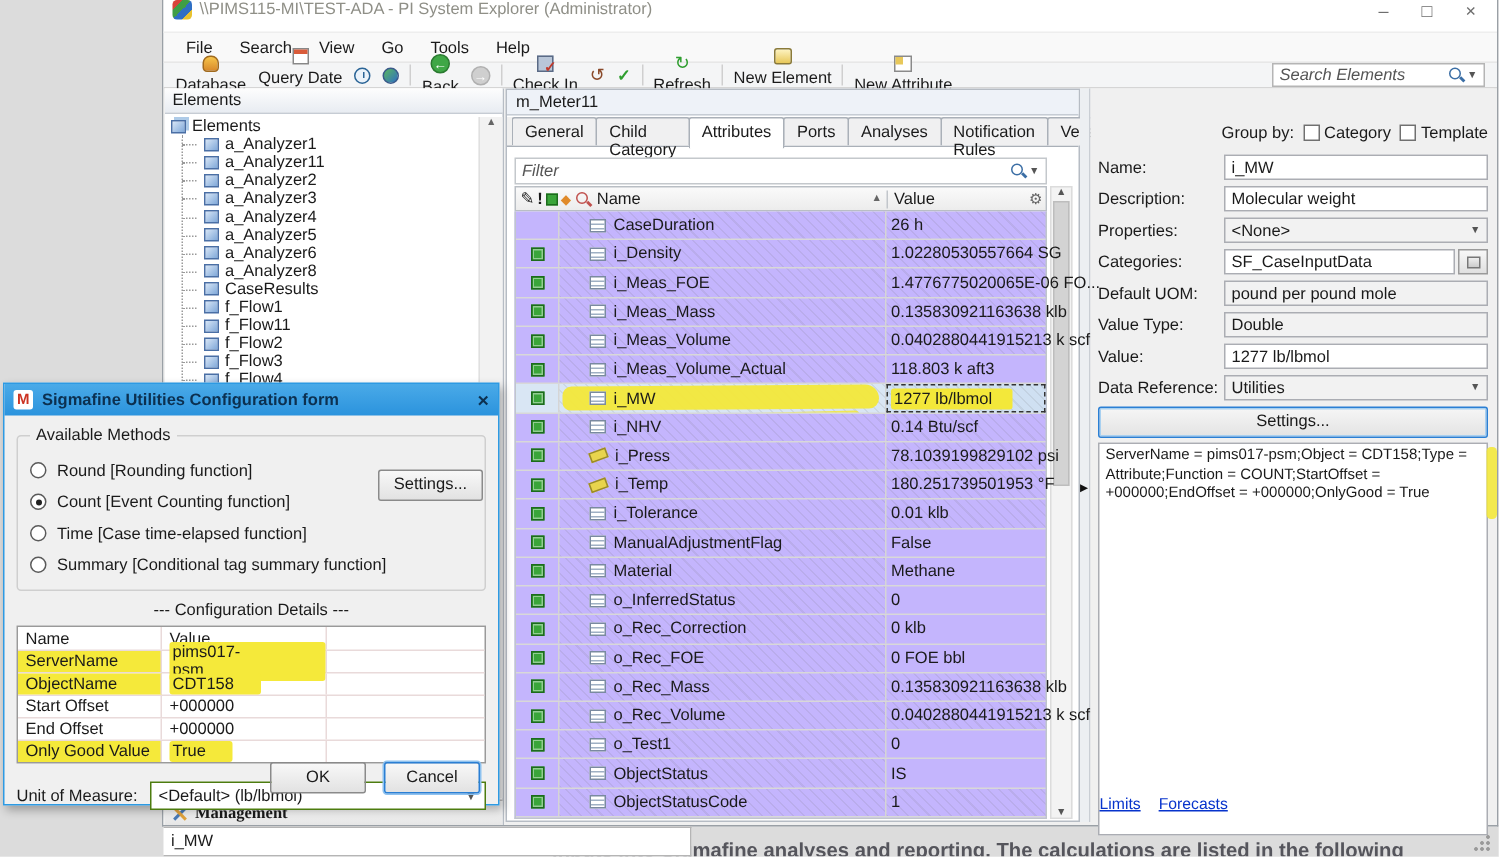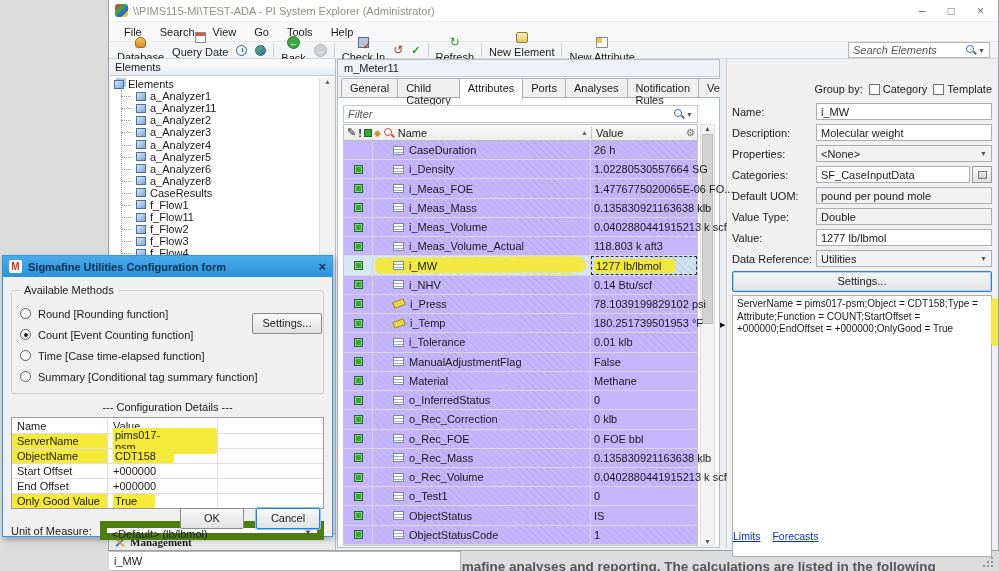--- a/index.html
+++ b/index.html
@@ -3,21 +3,21 @@
 <meta charset="utf-8">
 <style>
   * { margin:0; padding:0; box-sizing:border-box; }
   html,body { width:999px; height:571px; }
   body { position:relative; font-family:"Liberation Sans",sans-serif; font-size:11px;
          color:#1a1a1a; background:#dcdcdc; overflow:hidden; }
 
   
   .app { position:absolute; left:108px; top:0; width:891px; height:551px;
          background:#f0f0f0; border:1px solid #9aa0a6; border-top:none; }
-  .titlebar { height:22px; background:#fff; display:flex; align-items:center; padding:0 6px; border-bottom:1px solid #eee;}
+  .titlebar { height:22px; background:#fff; display:flex; padding:0 6px; border-bottom:1px solid #eee;}
   .app-icon { width:13px; height:13px; border-radius:3px; margin-right:5px;
       background:linear-gradient(135deg,#d8433a 0 25%,#3f9e46 25% 50%,#2f6fc4 50% 75%,#e8c22f 75%); }
   .title-text { color:#8f8f87; font-size:11px; }
   .win-controls { margin-left:auto; display:flex; gap:22px; padding-right:8px; color:#6e6e6e; font-size:12px;}
   .win-controls span { cursor:default; }
 
   .menubar { height:19px; background:#f9f9f9; display:flex; align-items:center; padding-left:6px; }
   .menu-item { padding:2px 9px; color:#1a1a1a; }
 
   .toolbar { height:18px; background:#f4f5f6; border-top:1px solid #e7e7e7; border-bottom:1px solid #d5d5d5;
@@ -180,21 +180,21 @@
   .cfg-table { margin:4px 8px 0; background:#fff; border:1px solid #9a9a9a; }
   .cfg-row { display:flex; height:15px; align-items:center; }
   .cfg-row .c1 { width:96px; padding-left:5px; border-right:1px solid #e9dada; height:100%; display:flex; align-items:center;}
   .cfg-row .c2 { width:110px; padding-left:5px; border-right:1px solid #e9dada; height:100%; display:flex; align-items:center;}
   .cfg-row .c3 { flex:1; height:100%;}
   .cfg-row + .cfg-row { border-top:1px solid #e9dada; }
   .cfg-row.hl .c1 { background:#f5e93a; }
   .cfg-row.hl .c2 .val { background:#f5e93a; padding:1px 18px 1px 2px; border-radius:2px;}
   .cfg-row.hl.wide .c2 .val { padding-right:55px; }
   .uom-row { display:flex; align-items:center; gap:8px; margin:12px 8px 0; }
-  .uom-sel { flex:1; height:19px; border:7px solid #4d7c0f; background:#fff; display:flex; align-items:flex-start; padding:0 5px;}
+  .uom-sel { flex:1; height:19px; border:1px solid #4d7c0f; background:#fff; display:flex; align-items:center; padding:0 5px;}
   .uom-sel .arrow { margin-left:auto; font-size:8px; color:#555;}
   .dlg-buttons { position:absolute; right:12px; bottom:7px; display:flex; gap:12px; }
   .btn { width:64px; height:21px; border:1px solid #8a8a8a; background:linear-gradient(#f8f8f8,#e2e2e2);
          border-radius:2px; text-align:center; line-height:19px;}
   .btn.focus { border:1px solid #2a7fd4; box-shadow:0 0 0 1px #8ec2ef; }
 </style>
 </head>
 <body>
 
 <div class="behind-text">inputs into Sigmafine analyses and reporting. The calculations are listed in the following table.</div>

